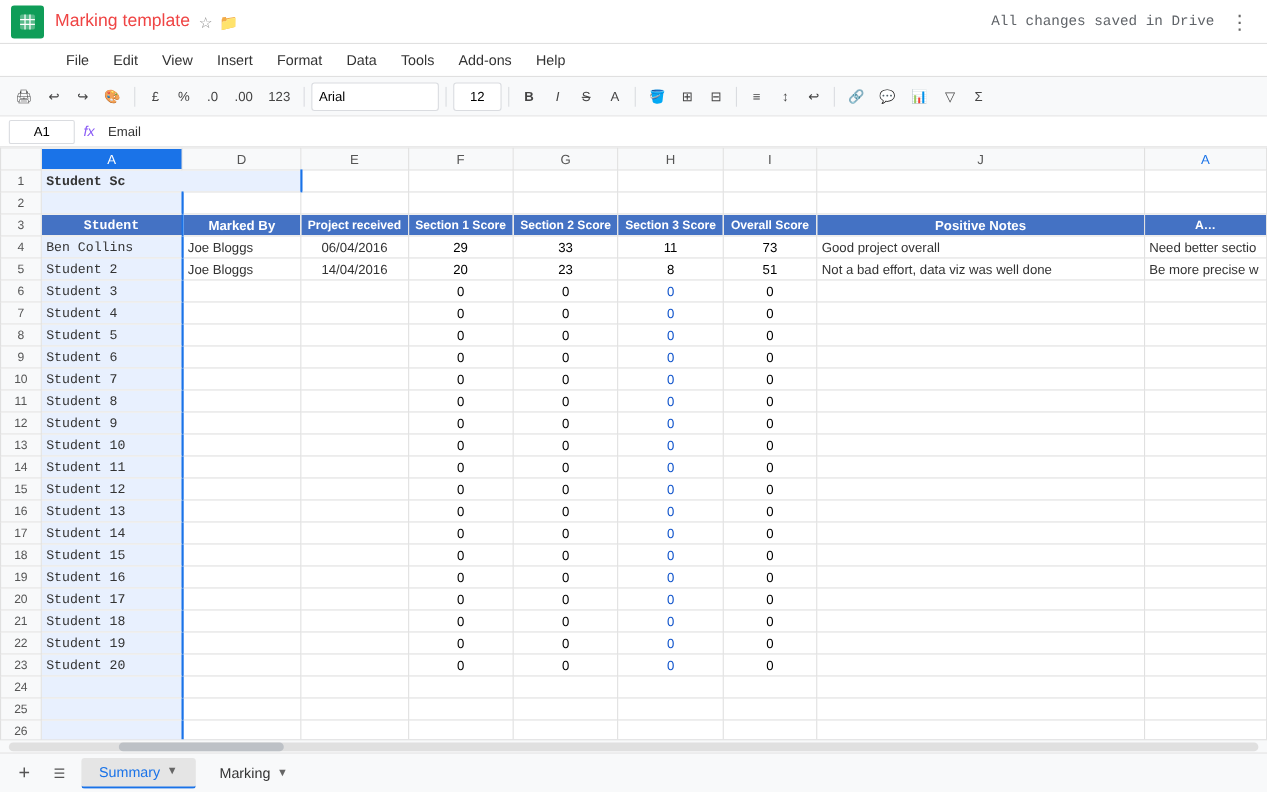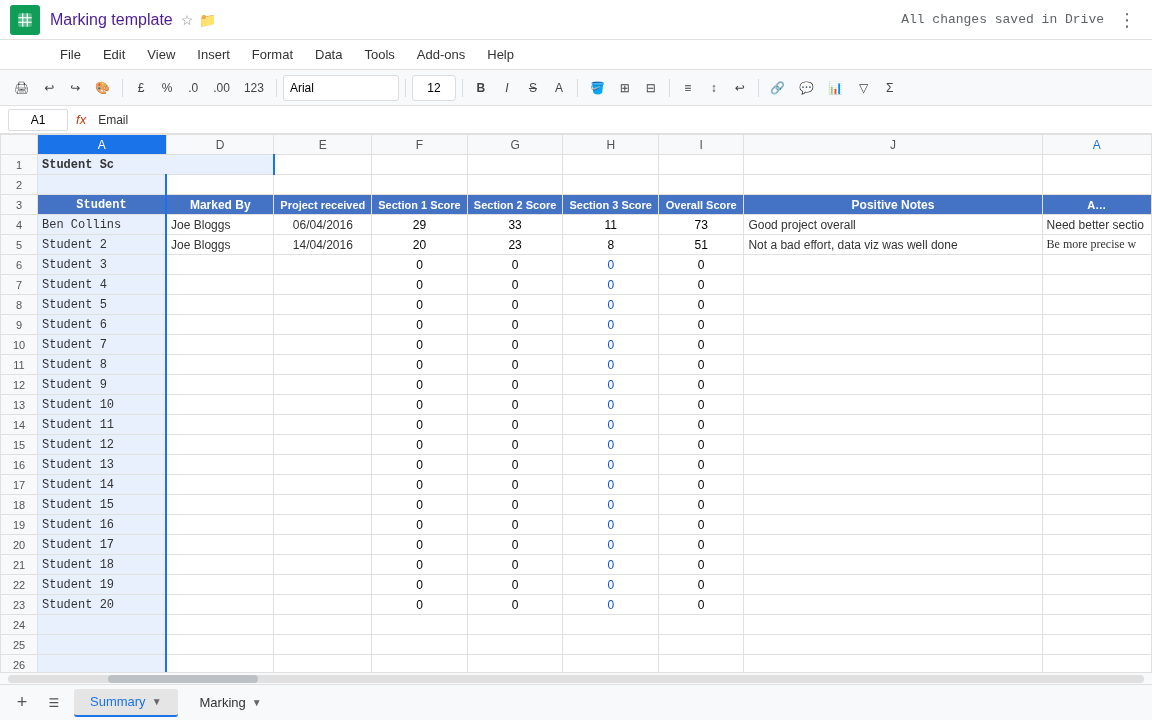--- a/index.html
+++ b/index.html
@@ -2,41 +2,41 @@
 <html><head>
   <meta charset="utf-8">
   <style>
     * { margin: 0; padding: 0; box-sizing: border-box; }
     body { font-family: Arial, sans-serif; font-size: 12px; background: #fff; overflow: hidden; width: 1152px; height: 720px; }
 
     
     #top-bar { display: flex; align-items: center; height: 40px; background: #fff; padding: 0 10px; border-bottom: 1px solid #e0e0e0; }
     #app-icon { width: 30px; height: 30px; background: #0f9d58; border-radius: 3px; display: flex; align-items: center; justify-content: center; margin-right: 10px; }
     #app-icon svg { width: 18px; height: 18px; }
-    #doc-title { font-size: 16px; color: #4c1d95; margin-right: 8px; }
+    #doc-title { font-size: 16px; color: #ef4444; margin-right: 8px; }
     #title-icons { display: flex; gap: 6px; align-items: center; color: #888; }
     #title-icons span { font-size: 14px; cursor: pointer; }
     #autosave { margin-left: auto; font-size: 13px; color: #5f6368; font-family: Liberation Mono, monospace; }
     #more-btn { width: 30px; height: 30px; display: flex; align-items: center; justify-content: center; color: #666; font-size: 18px; cursor: pointer; margin-left: 8px; }
 
     
     #menu-bar { display: flex; align-items: center; height: 30px; background: #fff; padding: 0 50px; border-bottom: 1px solid #e0e0e0; gap: 2px; }
     .menu-item { padding: 4px 10px; font-size: 13px; color: #333; cursor: pointer; border-radius: 3px; }
 
     
     #toolbar { display: flex; align-items: center; height: 36px; background: #f8f9fa; border-bottom: 1px solid #e0e0e0; padding: 0 8px; gap: 2px; }
     .tb-btn { padding: 4px 6px; cursor: pointer; border-radius: 3px; color: #444; font-size: 12px; display: flex; align-items: center; justify-content: center; min-width: 24px; height: 26px; border: none; background: none; }
     .tb-sep { width: 1px; height: 18px; background: #dadce0; margin: 0 4px; }
     .tb-font { width: 116px; height: 26px; border: 1px solid #dadce0; border-radius: 3px; padding: 0 6px; font-size: 12px; background: #fff; }
     .tb-size { width: 44px; height: 26px; border: 1px solid #dadce0; border-radius: 3px; padding: 0 4px; font-size: 12px; background: #fff; text-align: center; }
 
     
     #formula-bar { display: flex; align-items: center; height: 28px; background: #fff; border-bottom: 1px solid #e0e0e0; padding: 0 8px; gap: 8px; }
     #cell-ref { width: 60px; height: 22px; border: 1px solid #dadce0; border-radius: 2px; text-align: center; font-size: 12px; }
-    #fx-icon { color: #c2410c; font-size: 13px; font-style: italic; }
+    #fx-icon { color: #8b5cf6; font-size: 13px; font-style: italic; }
     #formula-content { flex: 1; font-size: 12px; color: #333; padding: 0 4px; }
 
     
     #sheet-container { display: flex; flex-direction: column; height: calc(720px - 40px - 30px - 36px - 28px - 36px); overflow: hidden; }
 
     
     #grid-wrapper { flex: 1; overflow: hidden; position: relative; }
     table.sheet { border-collapse: collapse; width: 100%; }
     table.sheet th, table.sheet td { border: 1px solid #e0e0e0; font-size: 12px; padding: 0 4px; height: 20px; white-space: nowrap; overflow: hidden; }
 
@@ -238,21 +238,21 @@
           <tr>
             <td class="row-num">5</td>
             <td class="data-cell col-a-active frozen-border">Student 2</td>
             <td class="data-cell">Joe Bloggs</td>
             <td class="data-cell center-cell">14/04/2016</td>
             <td class="center-cell">20</td>
             <td class="center-cell">23</td>
             <td class="center-cell">8</td>
             <td class="center-cell">51</td>
             <td class="data-cell">Not a bad effort, data viz was well done</td>
-            <td class="data-cell" style="overflow: hidden; text-overflow: ellipsis; font-family: Liberation Serif, serif;">Be more precise w</td>
+            <td class="data-cell" style="overflow: hidden; text-overflow: ellipsis;">Be more precise w</td>
           </tr>
           <tr>
             <td class="row-num">6</td>
             <td class="data-cell col-a-active frozen-border">Student 3</td>
             <td class="data-cell"></td>
             <td class="data-cell center-cell"></td>
             <td class="center-cell" style="color: rgb(0, 0, 0);">0</td>
             <td class="center-cell">0</td>
             <td class="center-cell" style="color: rgb(17, 85, 204);">0</td>
             <td class="center-cell">0</td>

